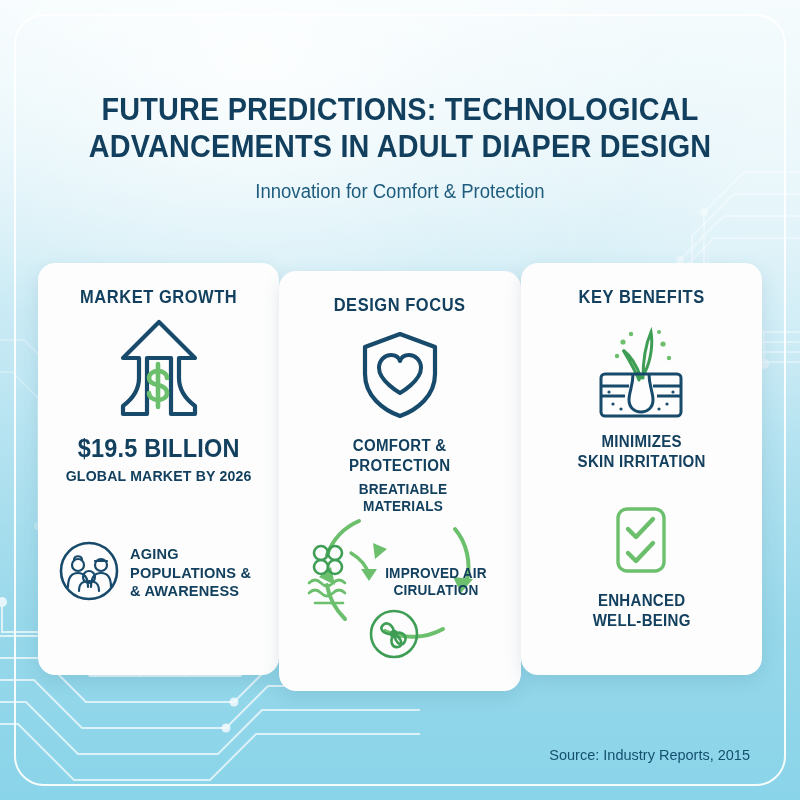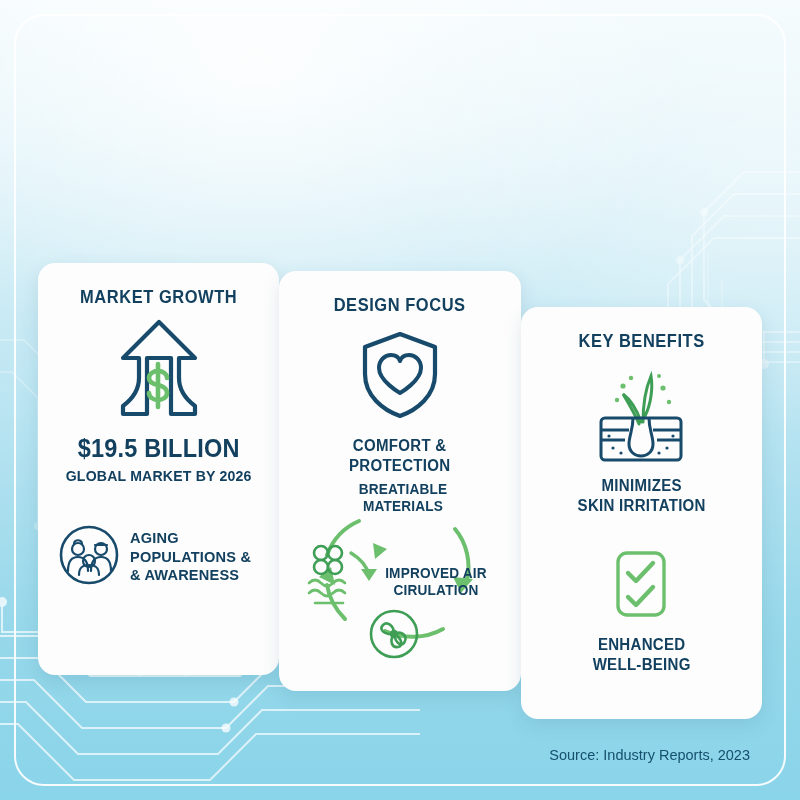--- a/index.html
+++ b/index.html
@@ -95,21 +95,21 @@
     width: 242px;
     background: #fdfdfd;
     border-radius: 17px;
     box-shadow: 0 6px 18px rgba(40,90,120,0.13);
     padding: 24px 10px 18px 10px;
     box-sizing: border-box;
     text-align: center;
   }
   .card-1 { min-height: 412px; }
   .card-2 { min-height: 420px; margin-top: 8px; }
-  .card-3 { min-height: 412px; margin-top: 44px; }
+  .card-3 { min-height: 412px; }
 
   .card-title {
     color: #12405e;
     font-size: 17.5px;
     font-weight: bold;
     letter-spacing: 0.6px;
     transform: scaleX(0.94);
     margin-bottom: 6px;
   }
 
@@ -139,21 +139,21 @@
     letter-spacing: 0.3px;
     transform: scaleX(0.94);
   }
 
   
   .aging-row {
     display: flex;
     align-items: center;
     justify-content: center;
     gap: 10px;
-    margin-top: 40px;
+    margin-top: 56px;
     padding: 0 4px;
   }
   .aging-text {
     color: #12405e;
     font-size: 15.5px;
     font-weight: bold;
     line-height: 1.2;
     text-align: left;
     letter-spacing: 0.2px;
     transform: scaleX(0.94);
@@ -264,20 +264,27 @@
         <path d="M8 0 V420"></path>
         <path d="M22 30 V400"></path>
         <path d="M36 60 V380"></path>
         <path d="M50 90 V360"></path>
       </g>
     </svg>
   </div>
 
   <div class="frame"></div>
 
+  <div class="header">
+    <div class="title">
+      <div>FUTURE PREDICTIONS: TECHNOLOGICAL</div>
+      <div>ADVANCEMENTS IN ADULT DIAPER DESIGN</div>
+    </div>
+    <div class="subtitle">Innovation for Comfort &amp; Protection</div>
+  </div>
 
   <div class="cards">
 
     <div class="card card-1">
       <div class="card-title">MARKET GROWTH</div>
 
       <div class="icon-wrap">
         <svg width="104" height="108" viewBox="0 0 104 108" fill="none">
           <path d="M52 8 L88 44 H72 V64 C72 78 80 86 88 92 V100 H64 V44 H40 V100 H16 V92 C24 86 32 78 32 64 V44 H16 Z" stroke="#174a6b" stroke-width="4.2" stroke-linejoin="round" fill="none"></path>
           <g stroke="#6cbf6c" stroke-width="4.6" stroke-linecap="round" fill="none">
@@ -442,15 +449,15 @@
       </div>
 
       <div class="caption" style="margin-top:16px;">
         <div>ENHANCED</div>
         <div>WELL-BEING</div>
       </div>
     </div>
 
   </div>
 
-  <div class="source">Source: Industry Reports, 2023</div>
+  <div class="source">Source: Industry Reports, 2015</div>
 
 </div>
 
 </body></html>

